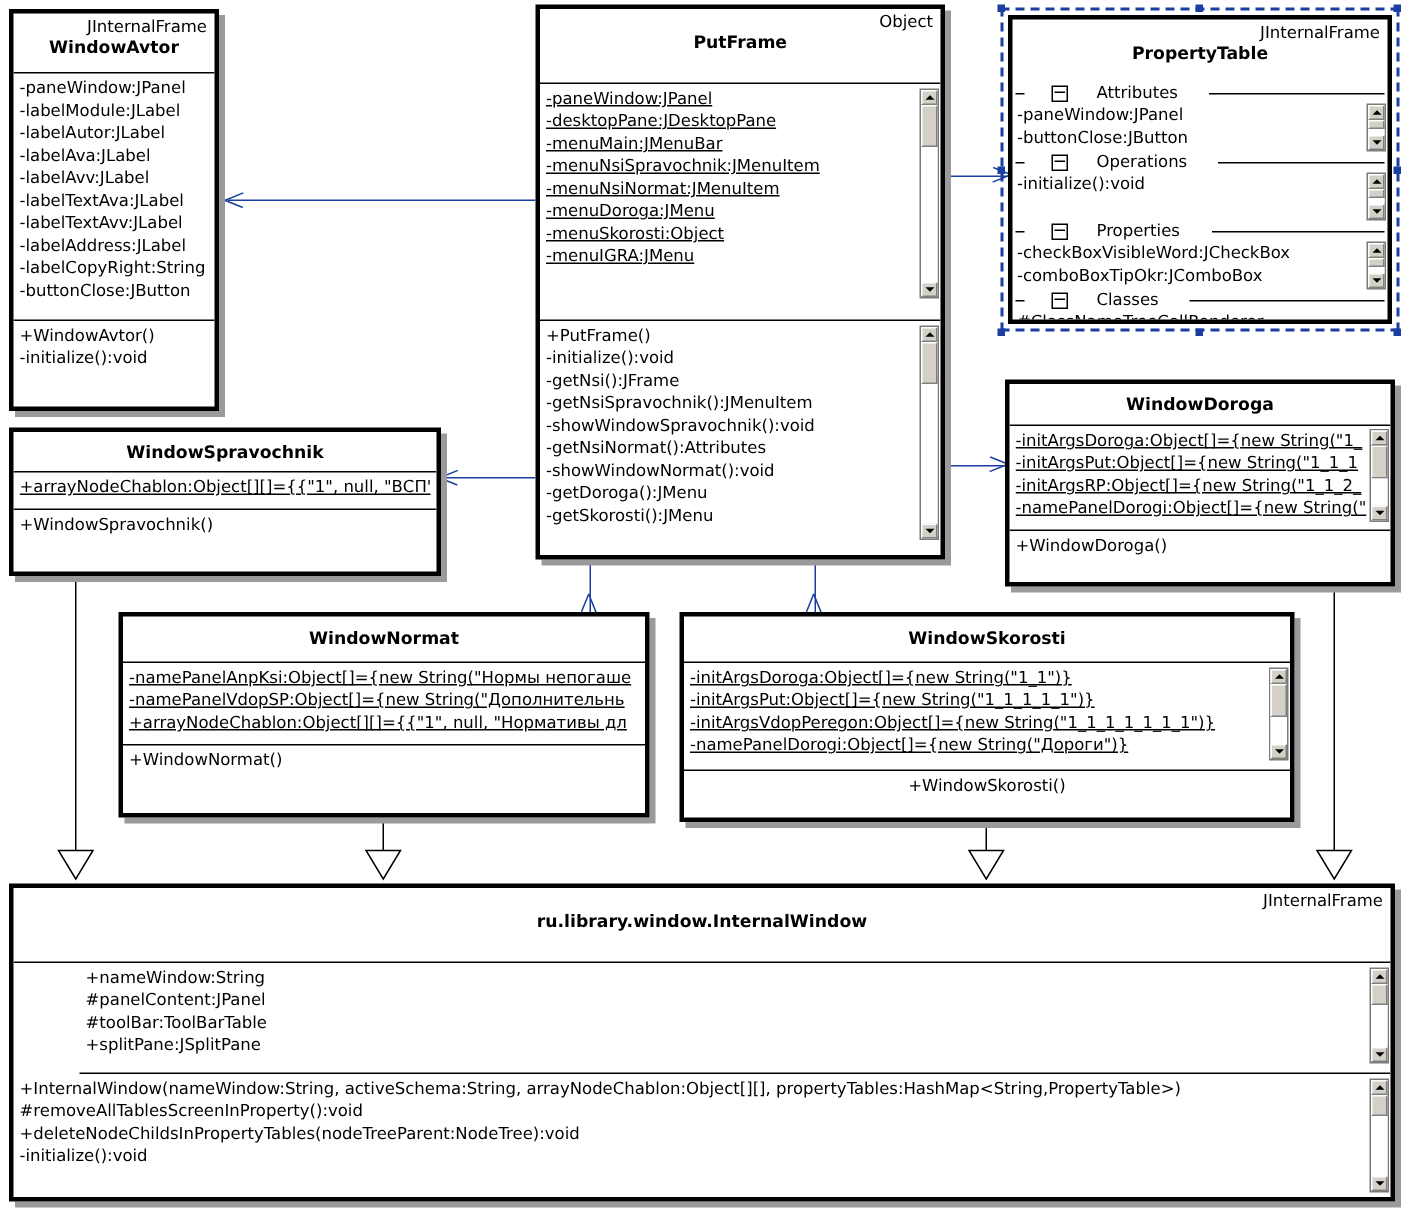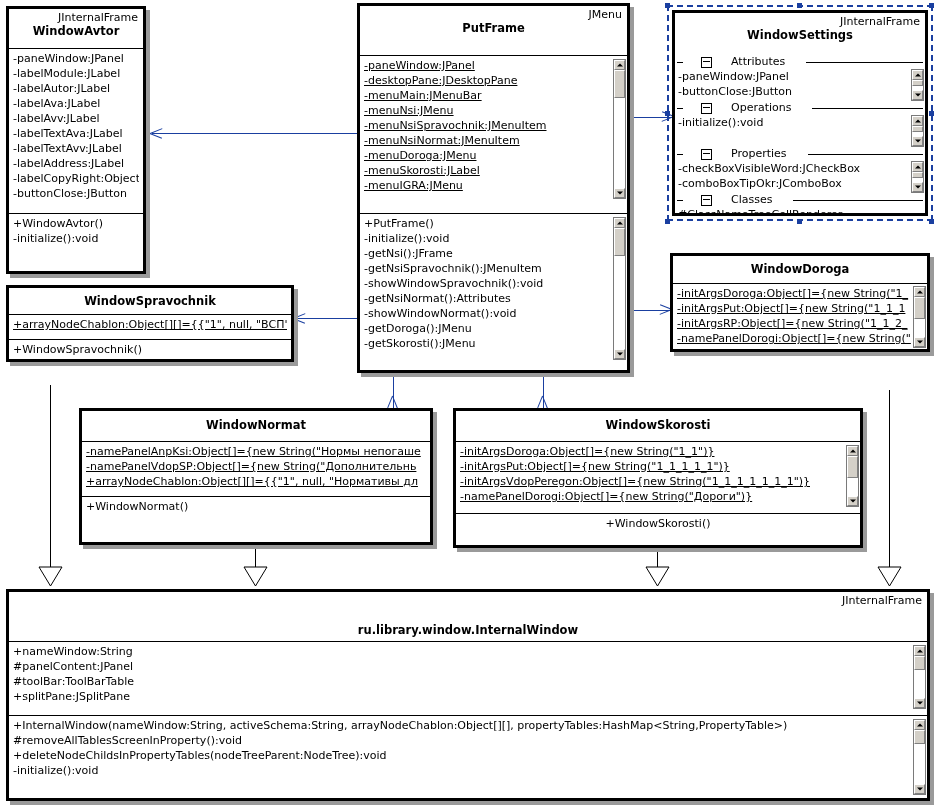--- a/index.html
+++ b/index.html
@@ -42,21 +42,21 @@
     box-sizing:border-box;
   }
   .stereo{
     display:block;text-align:right;font-size:11px;line-height:13px;
     white-space:nowrap;
   }
   .cname{
     display:block;text-align:center;font-weight:bold;font-size:11.5px;
     line-height:15px;white-space:nowrap;
   }
-  .cname.pkg{font-size:11.5px;margin-top:16px;}
+  .cname.pkg{font-size:11.5px;}
 
   .compart{
     position:relative;
     border-bottom:1px solid #000;
     box-sizing:border-box;
     padding:2px 4px 2px 4px;
     overflow:hidden;
   }
   .compart.last{border-bottom:none;}
   .feat{
@@ -197,44 +197,43 @@
     </div>
     <div class="compart" style="height:165px;">
       <span class="feat">-paneWindow:JPanel</span>
       <span class="feat">-labelModule:JLabel</span>
       <span class="feat">-labelAutor:JLabel</span>
       <span class="feat">-labelAva:JLabel</span>
       <span class="feat">-labelAvv:JLabel</span>
       <span class="feat">-labelTextAva:JLabel</span>
       <span class="feat">-labelTextAvv:JLabel</span>
       <span class="feat">-labelAddress:JLabel</span>
-      <span class="feat">-labelCopyRight:Object</span>
+      <span class="feat">-labelCopyRight:String</span>
       <span class="feat">-buttonClose:JButton</span>
     </div>
     <div class="compart last" style="height:62px;">
       <span class="feat">+WindowAvtor()</span>
       <span class="feat">-initialize():void</span>
     </div>
   </div>
 
   <div class="uml" style="left:357px;top:3px;width:273px;height:370px;">
     <div class="hdr" style="height:50px;">
-      <span class="stereo">JMenu</span>
+      <span class="stereo">Object</span>
       <span class="cname">PutFrame</span>
     </div>
 
     <div class="compart" style="height:158px;">
       <span class="feat stat">-paneWindow:JPanel</span>
       <span class="feat stat">-desktopPane:JDesktopPane</span>
       <span class="feat stat">-menuMain:JMenuBar</span>
-      <span class="feat stat">-menuNsi:JMenu</span>
       <span class="feat stat">-menuNsiSpravochnik:JMenuItem</span>
       <span class="feat stat">-menuNsiNormat:JMenuItem</span>
       <span class="feat stat">-menuDoroga:JMenu</span>
-      <span class="feat stat">-menuSkorosti:JLabel</span>
+      <span class="feat stat">-menuSkorosti:Object</span>
       <span class="feat stat">-menuIGRA:JMenu</span>
       <div class="sbar" style="top:3px;height:140px;">
         <div class="sbtn up"></div>
         <div class="sthumb" style="height:28px;"></div>
         <div class="strack"></div>
         <div class="sbtn dn"></div>
       </div>
     </div>
 
     <div class="compart last" style="height:160px;">
@@ -262,21 +261,21 @@
   <div class="handle" style="left:929px;top:3px;z-index:9;"></div>
   <div class="handle" style="left:665px;top:111px;z-index:9;"></div>
   <div class="handle" style="left:929px;top:111px;z-index:9;"></div>
   <div class="handle" style="left:665px;top:219px;z-index:9;"></div>
   <div class="handle" style="left:797px;top:219px;z-index:9;"></div>
   <div class="handle" style="left:929px;top:219px;z-index:9;"></div>
 
   <div class="uml selected" style="left:672px;top:10px;width:256px;height:206px;">
     <div class="hdr" style="height:42px;border-bottom:none;">
       <span class="stereo">JInternalFrame</span>
-      <span class="cname">WindowSettings</span>
+      <span class="cname">PropertyTable</span>
     </div>
 
     <div class="sechdr">
       <span class="dashl"></span>
       <span class="box"></span>
       <span class="seclabel">Attributes</span>
       <span class="rule"></span>
     </div>
     <div class="secbody" style="height:32px;">
       <span class="feat">-paneWindow:JPanel</span>
@@ -326,33 +325,33 @@
       <span class="dashl"></span>
       <span class="box"></span>
       <span class="seclabel">Classes</span>
       <span class="rule"></span>
     </div>
     <div class="secbody" style="height:18px;">
       <span class="feat">#ClassNameTreeCellRenderer</span>
     </div>
   </div>
 
-  <div class="uml" style="left:6px;top:285px;width:288px;height:77px;">
+  <div class="uml" style="left:6px;top:285px;width:288px;height:99px;">
     <div class="hdr" style="height:27px;">
       <span class="cname" style="line-height:22px;">WindowSpravochnik</span>
     </div>
     <div class="compart" style="height:25px;">
       <span class="feat stat">+arrayNodeChablon:Object[][]={{"1", null, "ВСП",</span>
     </div>
     <div class="compart last" style="height:45px;">
       <span class="feat">+WindowSpravochnik()</span>
     </div>
   </div>
 
-  <div class="uml" style="left:670px;top:253px;width:260px;height:99px;">
+  <div class="uml" style="left:670px;top:253px;width:260px;height:138px;">
     <div class="hdr" style="height:28px;">
       <span class="cname" style="line-height:23px;">WindowDoroga</span>
     </div>
     <div class="compart" style="height:70px;">
       <span class="feat stat">-initArgsDoroga:Object[]={new String("1_</span>
       <span class="feat stat">-initArgsPut:Object[]={new String("1_1_1</span>
       <span class="feat stat">-initArgsRP:Object[]={new String("1_1_2_</span>
       <span class="feat stat">-namePanelDorogi:Object[]={new String("</span>
       <div class="sbar" style="top:2px;height:62px;">
         <div class="sbtn up"></div>
@@ -399,21 +398,21 @@
     <div class="compart last" style="height:35px;text-align:center;">
       <span class="feat">+WindowSkorosti()</span>
     </div>
   </div>
 
   <div class="uml" style="left:6px;top:589px;width:924px;height:212px;">
     <div class="hdr" style="height:50px;">
       <span class="stereo">JInternalFrame</span>
       <span class="cname pkg">ru.library.window.InternalWindow</span>
     </div>
-    <div class="compart" style="height:74px;">
+    <div class="compart" style="height:74px;margin-left:44px;">
       <span class="feat">+nameWindow:String</span>
       <span class="feat">#panelContent:JPanel</span>
       <span class="feat">#toolBar:ToolBarTable</span>
       <span class="feat">+splitPane:JSplitPane</span>
       <div class="sbar" style="top:3px;height:64px;">
         <div class="sbtn up"></div>
         <div class="sthumb" style="height:14px;"></div>
         <div class="strack"></div>
         <div class="sbtn dn"></div>
       </div>

